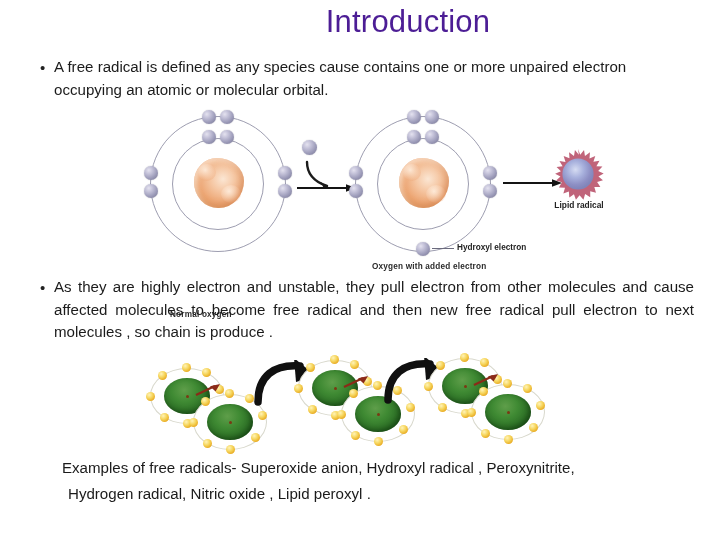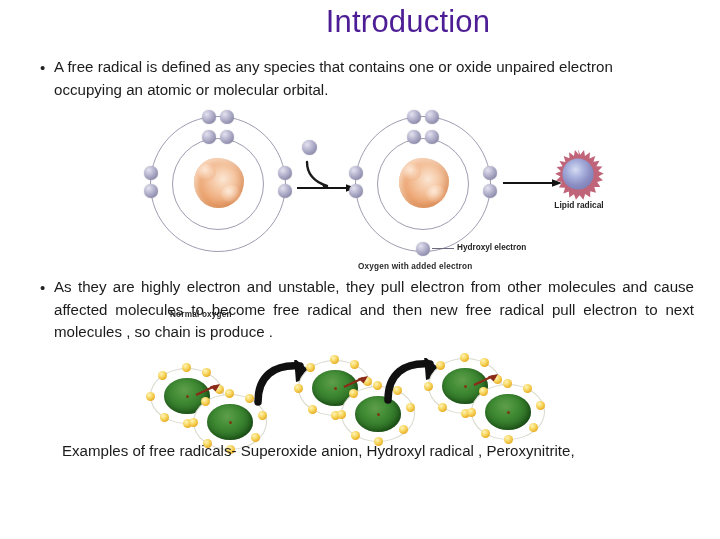--- a/index.html
+++ b/index.html
@@ -64,21 +64,21 @@
 
   #bullet-2 { top: 276px; left: 40px; width: 660px; }
   #bullet-2 .bullet-text {
     width: 640px;
     text-align: justify;
     text-align-last: left;
   }
 
   .examples-text {
     position: absolute;
-    top: 438px;
+    top: 455px;
     left: 62px;
     width: 620px;
     font-size: 15.1px;
     line-height: 26px;
     color: #1b1b1b;
   }
   .examples-text .line2 { padding-left: 6px; display: block; }
 
   
   .figure-atoms {
@@ -247,21 +247,21 @@
 </style>
 </head>
 <body>
 
 <div class="slide">
 
   <div class="slide-title">Introduction</div>
 
   <div class="bullet-block" id="bullet-1">
     <span class="bullet-dot">•</span>
-    <span class="bullet-text">A free radical is defined as any species that contains one or oxide unpaired electron occupying an atomic or molecular orbital.</span>
+    <span class="bullet-text">A free radical is defined as any species cause contains one or more unpaired electron occupying an atomic or molecular orbital.</span>
   </div>
 
   <div class="figure-atoms">
 
     <div class="atom" id="atom-normal">
       <div class="orbit orbit-outer"></div>
       <div class="orbit orbit-inner"></div>
       <div class="nucleus"></div>
 
       <div class="electron" style="left:52px; top:-6px;"></div>
@@ -301,21 +301,21 @@
       <div class="electron" style="left:52px; top:14px;"></div>
       <div class="electron" style="left:70px; top:14px;"></div>
       <div class="electron" style="left:-6px; top:50px;"></div>
       <div class="electron" style="left:-6px; top:68px;"></div>
       <div class="electron" style="left:128px; top:50px;"></div>
       <div class="electron" style="left:128px; top:68px;"></div>
 
       <div class="electron" style="left:61px; top:126px;"></div>
     </div>
 
-    <div class="atom-caption" style="left:228px; top:152px;">Oxygen with added electron</div>
+    <div class="atom-caption" style="left:242px; top:152px;">Oxygen with added electron</div>
 
     <div class="leader-line" style="left:302px; top:138px; width:22px;"></div>
     <div class="unpaired-label" style="left:327px; top:133px;">Hydroxyl electron</div>
 
     <svg width="62" height="14" viewBox="0 0 62 14" style="position:absolute; left:372px; top:66px;">
       <line x1="1" y1="7" x2="52" y2="7" stroke="#141414" stroke-width="1.9"></line>
       <path d="M60,7 L50,3.2 L50,10.8 Z" fill="#141414"></path>
     </svg>
 
     <div class="free-radical-wrap">
@@ -441,15 +441,16 @@
       </div>
       <svg class="red-arrow" width="30" height="18" viewBox="0 0 30 18" style="left:44px; top:14px;">
         <line x1="2" y1="13" x2="21" y2="4" stroke="#8b2a18" stroke-width="2.2"></line>
         <path d="M26,2 L16,4.2 L21.5,9.5 Z" fill="#8b2a18"></path>
       </svg>
     </div>
   </div>
 
   <div class="examples-text">
     <span>Examples of free radicals- Superoxide anion, Hydroxyl radical , Peroxynitrite,</span>
+    <span class="line2">Hydrogen radical, Nitric oxide , Lipid  peroxyl .</span>
   </div>
 
 </div>
 
 </body></html>

